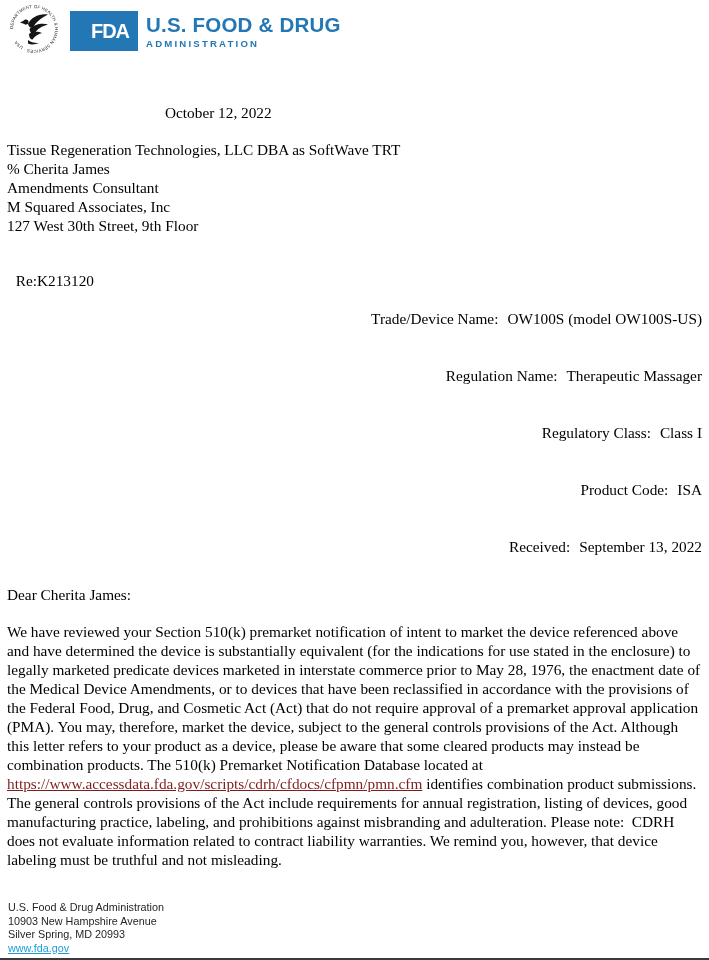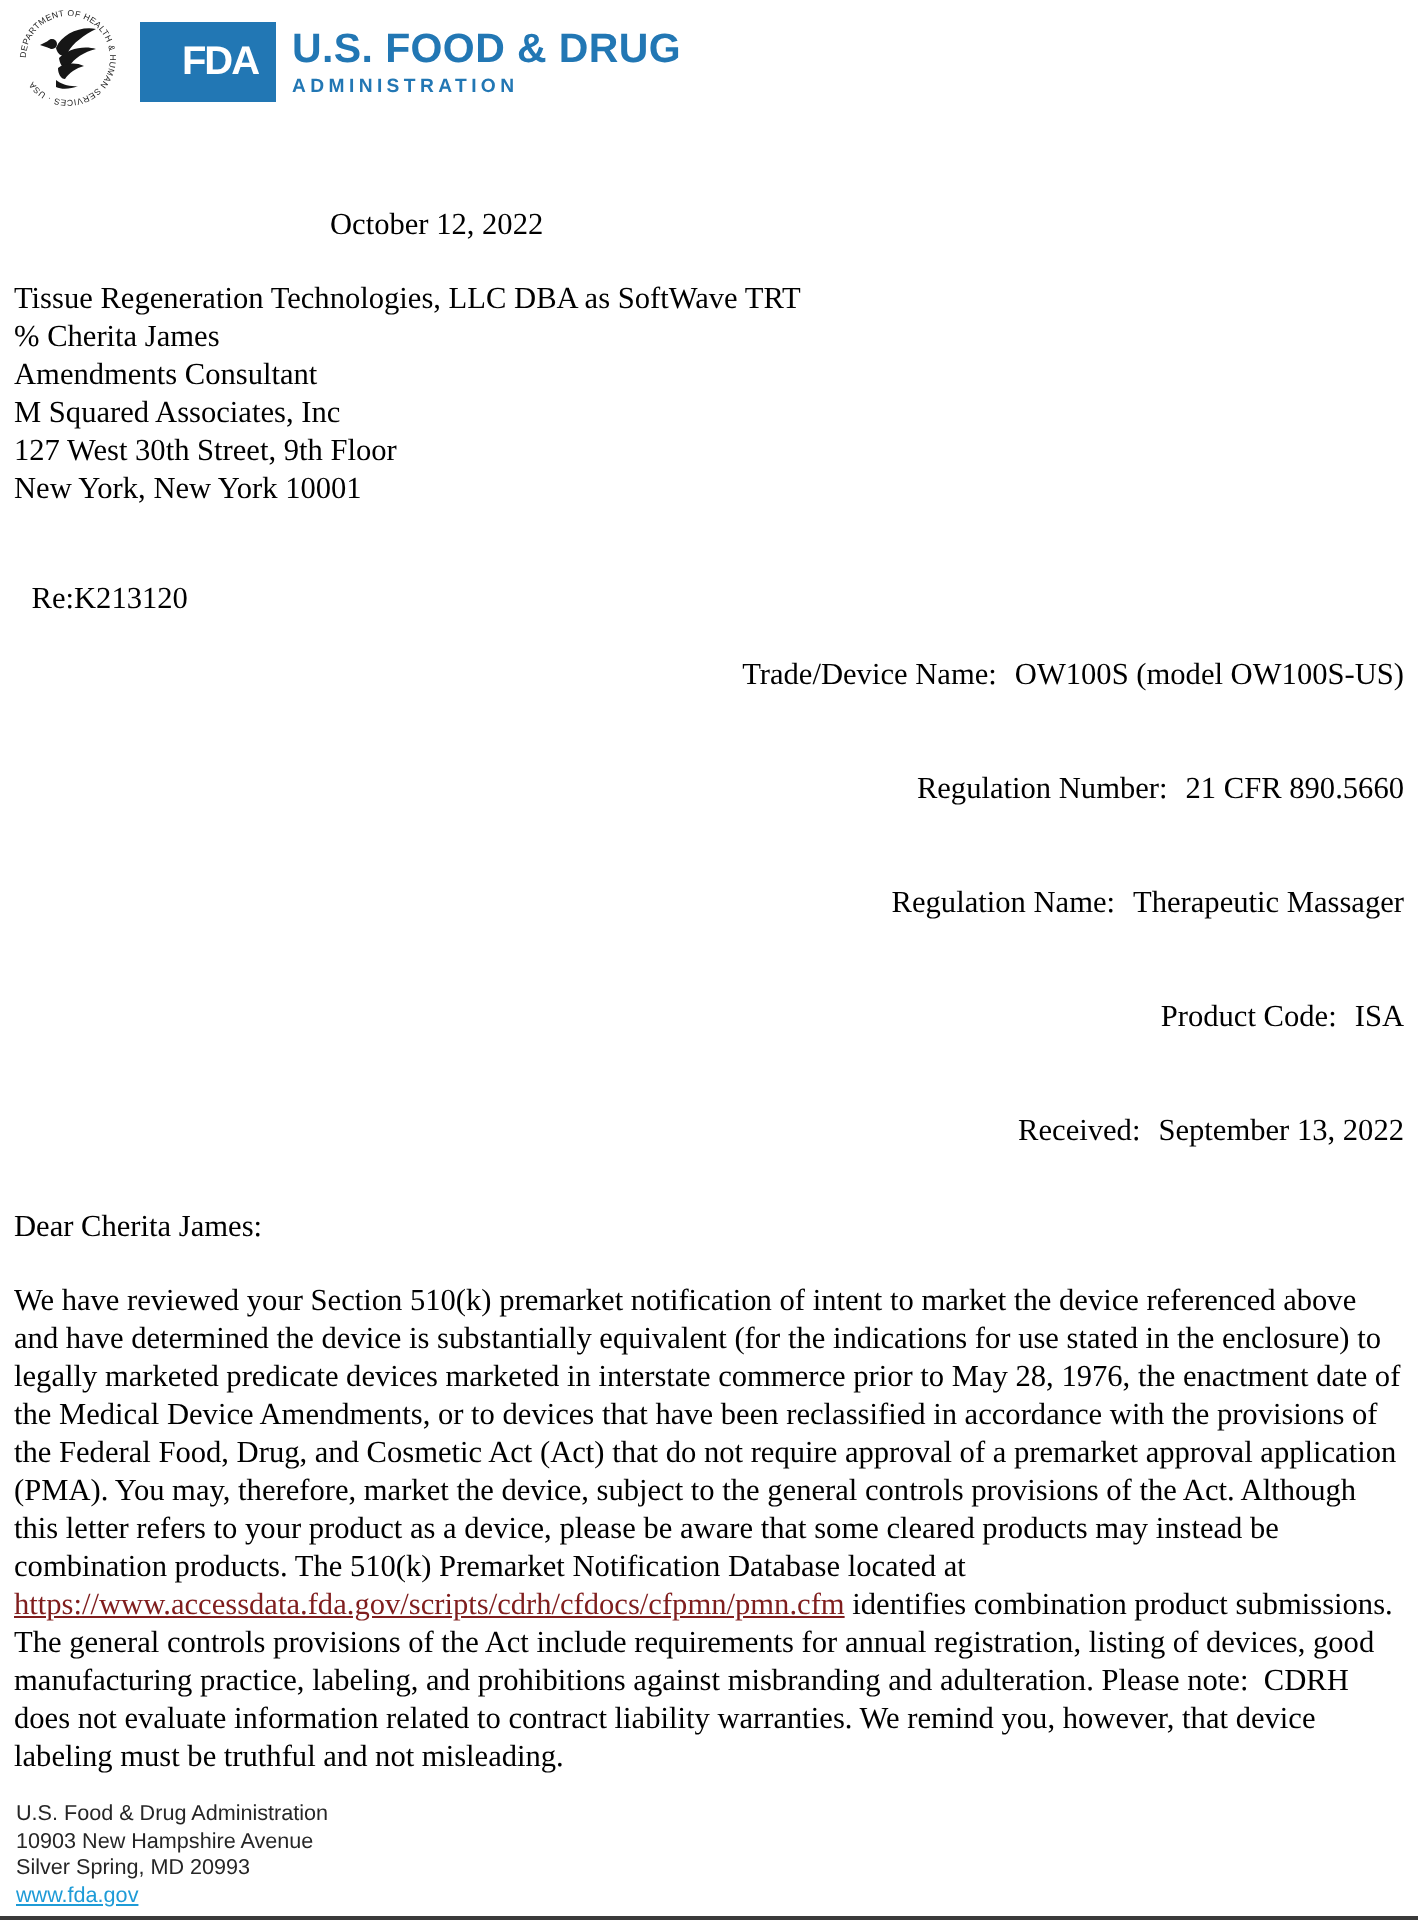--- a/index.html
+++ b/index.html
@@ -119,37 +119,36 @@
     </div>
 
     <div class="date">October 12, 2022</div>
 
     <div class="recipient">
       <div>Tissue Regeneration Technologies, LLC DBA as SoftWave TRT</div>
       <div>% Cherita James</div>
       <div>Amendments Consultant</div>
       <div>M Squared Associates, Inc</div>
       <div>127 West 30th Street, 9th Floor</div>
-      <div>New York, New York 10001</div>
     </div>
 
     <div class="re-block">
       <div class="re-first">
         <span class="re-label">Re:</span>
         <span>K213120</span>
       </div>
       <div class="re-fields">
         <div class="re-row">
           <span>Trade/Device Name:</span><span class="re-val">OW100S (model OW100S-US)</span>
         </div>
         <div class="re-row">
-          <span>Regulation Number:</span><span class="re-val">21 CFR 890.5660</span>
+          <span>Regulation Name:</span><span class="re-val">Therapeutic Massager</span>
         </div>
         <div class="re-row">
-          <span>Regulation Name:</span><span class="re-val">Therapeutic Massager</span>
+          <span>Regulatory Class:</span><span class="re-val">Class I</span>
         </div>
         <div class="re-row">
           <span>Product Code:</span><span class="re-val">ISA</span>
         </div>
         <div class="re-row">
           <span>Received:</span><span class="re-val">September 13, 2022</span>
         </div>
       </div>
     </div>
 

